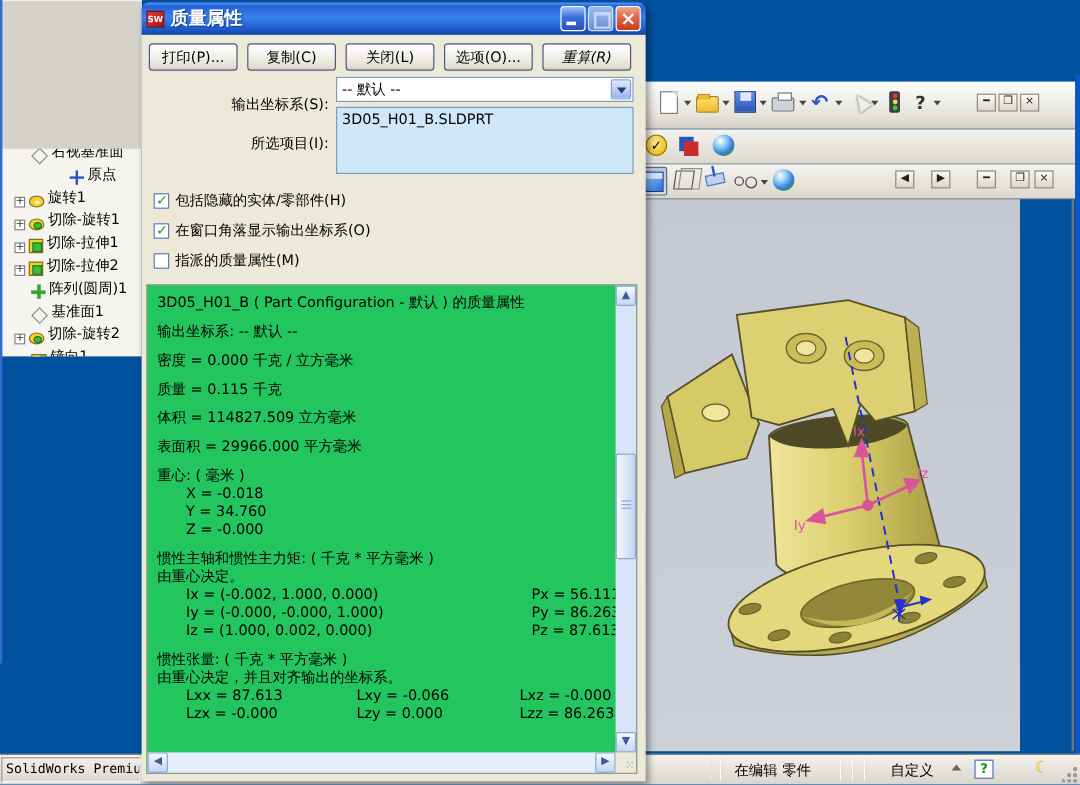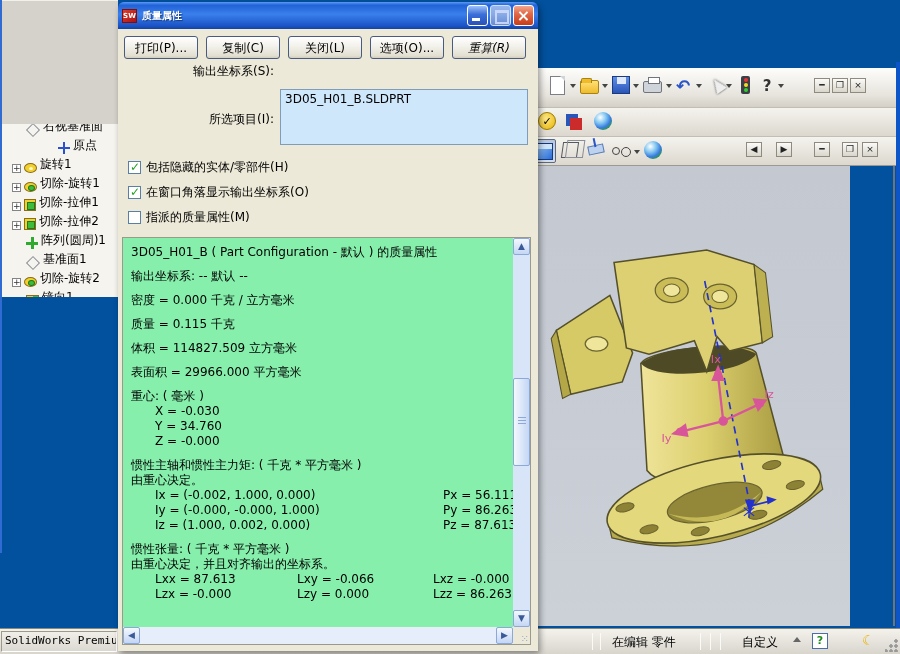--- a/index.html
+++ b/index.html
@@ -115,40 +115,40 @@
     radial-gradient(circle at 11px 12px,#999 1.5px,transparent 2px),
     radial-gradient(circle at 6px 12px,#999 1.5px,transparent 2px),
     radial-gradient(circle at 1px 12px,#999 1.5px,transparent 2px);}
   .helpbox{position:absolute;width:16px;height:16px;top:4px;border:1px solid #4a6ea8;background:#fff;color:#1d8a1d;font-weight:bold;font-size:11px;line-height:14px;text-align:center;}
   .crescent{position:absolute;top:3px;color:#e8b400;font-size:14px;}
 
   
   .dialog{left:118px;top:2px;width:420px;height:649px;border:3px solid #0a57d0;border-top:none;border-radius:7px 7px 0 0;z-index:10;box-shadow:2px 3px 6px rgba(0,0,0,.4);}
   .dlg-title{position:absolute;left:-3px;top:0;width:420px;height:27px;border-radius:6px 6px 0 0;background:linear-gradient(180deg,#5a9af6 0%,#2162d8 12%,#3a80ec 45%,#1b54c8 88%,#1243a0 100%);display:flex;align-items:center;padding:0 4px;}
   .dlg-ico{width:15px;height:14px;background:linear-gradient(135deg,#e03c2e,#a71414);border:1px solid #7a0f0f;color:#fff;font-weight:bold;font-size:7px;line-height:13px;text-align:center;margin-right:5px;flex:0 0 auto;}
-  .dlg-title-text{color:#fff;font-weight:bold;font-size:10px;text-shadow:1px 1px 1px #123a80;flex:1;}
+  .dlg-title-text{color:#fff;font-weight:bold;font-size:15px;text-shadow:1px 1px 1px #123a80;flex:1;}
   .cap-btn{width:21px;height:21px;border:1px solid #fff;border-radius:3px;margin-left:2px;position:relative;flex:0 0 auto;}
   .cap-min{background:linear-gradient(180deg,#9cc0f8,#3a6ed8 45%,#2a53b8);}
   .cap-min::after{content:"";position:absolute;left:4px;bottom:4px;width:8px;height:3px;background:#fff;}
   .cap-max{background:linear-gradient(180deg,#b8ccf0,#7a98d8);opacity:.8;}
   .cap-max::after{content:"";position:absolute;left:4px;top:4px;width:10px;height:9px;border:2px solid #eef;border-top-width:3px;}
   .cap-close{background:linear-gradient(180deg,#f2a68c,#e16a4a 40%,#c83c18);}
   .cap-close::after{content:"\00D7";position:absolute;left:0;top:0;width:100%;text-align:center;color:#fff;font-size:16px;font-weight:bold;line-height:19px;}
   .dlg-body{position:absolute;left:-3px;top:27px;width:420px;height:622px;background:#ece9d8;}
   .xpbtn{position:absolute;top:7px;height:23px;width:74px;border:1px solid #4a5a80;border-radius:3px;background:linear-gradient(180deg,#ffffff,#f2f1ea 45%,#e3e0d2 88%,#d2cfbf);font-size:12px;color:#000;text-align:center;line-height:21px;}
   .fld-label{position:absolute;left:0;width:156px;text-align:right;font-size:12px;color:#000;}
   .dropdown{position:absolute;left:162px;top:35px;width:248px;height:21px;background:#fff;border:1px solid #7f9db9;font-size:12px;line-height:19px;padding-left:4px;}
   .dd-btn{position:absolute;right:1px;top:1px;width:17px;height:17px;background:linear-gradient(180deg,#dfeafc,#98b6e8);border:1px solid #86a3d4;border-radius:2px;}
   .dd-btn::after{content:"";position:absolute;left:4px;top:6px;border-left:4px solid transparent;border-right:4px solid transparent;border-top:5px solid #1b3f7e;}
   .sel-items{position:absolute;left:162px;top:60px;width:248px;height:56px;background:#cfe7fb;border:1px solid #7f9db9;font-size:12px;padding:2px 4px;}
   .chk-row{position:absolute;left:10px;height:15px;display:flex;align-items:center;font-size:12px;color:#000;}
   .chk{width:13px;height:13px;background:#fff;border:1px solid #5a7fa6;margin-right:5px;position:relative;flex:0 0 auto;}
   .chk.checked::after{content:"\2713";position:absolute;left:1px;top:-2px;color:#21a121;font-weight:bold;font-size:12px;}
 
-  .results{position:absolute;left:4px;top:208px;width:409px;height:408px;border:1px solid #9a998c;background:#86efac;}
+  .results{position:absolute;left:4px;top:208px;width:409px;height:408px;border:1px solid #9a998c;background:#22c55e;}
   .res-content{position:absolute;left:0;top:0;right:17px;bottom:17px;overflow:hidden;padding:7px 0 0 8px;font-size:12px;color:#000;}
   .rl{line-height:15px;white-space:nowrap;}
   .sp{margin-bottom:9px;}
   .ind{padding-left:24px;}
   .flexrow{display:flex;align-items:center;}
   .vec{width:288px;flex:0 0 auto;}
   .tc1{width:142px;flex:0 0 auto;}
   .tc2{width:136px;flex:0 0 auto;}
 
   .vscroll{position:absolute;right:0;top:0;width:17px;bottom:17px;background:#d8e4f8;}
@@ -426,21 +426,25 @@
       <span class="cap-btn cap-max"></span>
       <span class="cap-btn cap-close"></span>
     </div>
     <div class="dlg-body">
       <button class="xpbtn" style="left:6px;">打印(P)...</button>
       <button class="xpbtn" style="left:88px;">复制(C)</button>
       <button class="xpbtn" style="left:170px;">关闭(L)</button>
       <button class="xpbtn" style="left:252px;">选项(O)...</button>
       <button class="xpbtn" style="left:334px;font-style:italic;">重算(R)</button>
 
-      <label class="fld-label" style="top:34px;padding-left:48px;">输出坐标系(S):</label>
+      <label class="fld-label" style="top:50px;padding-left:48px;">输出坐标系(S):</label>
+      <div class="dropdown">
+        <span>-- 默认 --</span>
+        <span class="dd-btn"></span>
+      </div>
 
       <label class="fld-label" style="top:82px;">所选项目(I):</label>
       <div class="sel-items">3D05_H01_B.SLDPRT</div>
 
       <div class="chk-row" style="top:131px;">
         <span class="chk checked" id="chk0"></span>
         <span>包括隐藏的实体/零部件(H)</span>
       </div>
       <div class="chk-row" style="top:156px;">
         <span class="chk checked" id="chk1"></span>
@@ -453,21 +457,21 @@
 
       <div class="results">
         <div class="res-content">
           <div class="rl sp">3D05_H01_B ( Part Configuration - 默认 ) 的质量属性</div>
           <div class="rl sp">输出坐标系: -- 默认 --</div>
           <div class="rl sp">密度 = 0.000 千克 / 立方毫米</div>
           <div class="rl sp">质量 = 0.115 千克</div>
           <div class="rl sp">体积 = 114827.509 立方毫米</div>
           <div class="rl sp">表面积 = 29966.000  平方毫米</div>
           <div class="rl">重心: ( 毫米 )</div>
-          <div class="rl ind">X = -0.030</div>
+          <div class="rl ind">X = -0.018</div>
           <div class="rl ind">Y = 34.760</div>
           <div class="rl ind sp">Z = -0.000</div>
           <div class="rl">惯性主轴和惯性主力矩: ( 千克 *  平方毫米 )</div>
           <div class="rl">由重心决定。</div>
           <div class="rl ind flexrow">
               <span class="vec">Ix = (-0.002, 1.000, 0.000)</span>
               <span>Px = 56.111</span>
             </div>
           <div class="rl ind flexrow">
               <span class="vec">Iy = (-0.000, -0.000, 1.000)</span>

